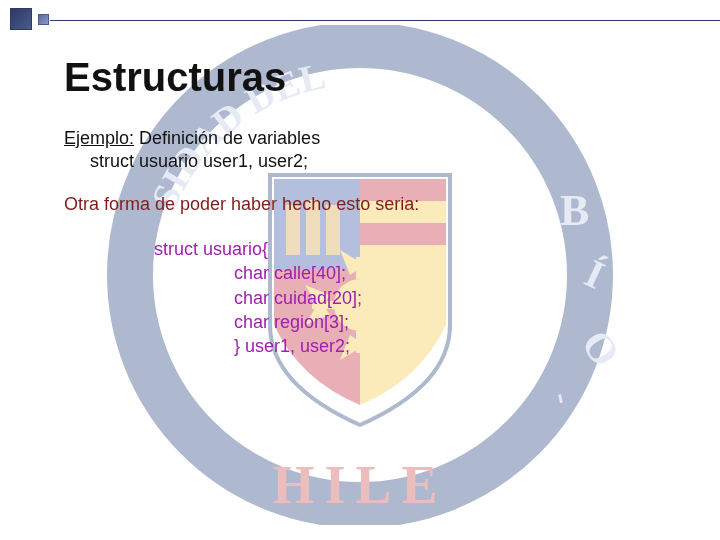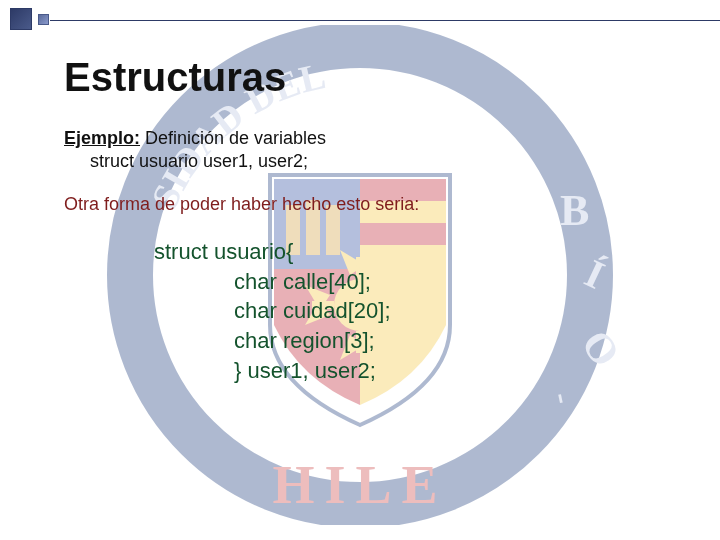--- a/index.html
+++ b/index.html
@@ -69,30 +69,30 @@
     padding-left: 26px;
     margin-bottom: 2px;
   }
   .otra {
     font-size: 18px;
     color: #7f1d1d;
     margin-top: 22px;
     margin-bottom: 22px;
   }
   .code-block {
-    font-size: 22px;
-    color: #14532d;
+    font-size: 18px;
+    color: #a21caf;
     padding-left: 90px;
     line-height: 1.35;
   }
   .code-block .indent {
     padding-left: 80px;
   }
   .underline { text-decoration: underline; }
-  .bold { font-weight: bold; }
+  .bold { font-weight: normal; }
 </style>
 </head>
 <body>
 
 <svg class="bg-logo" viewBox="0 0 540 500">
 
   <circle cx="270" cy="250" r="230" fill="none" stroke="#1a3a7a" stroke-width="46"></circle>
 
   <path id="arcTop" d="M 70 260 A 200 200 0 0 1 470 260" fill="none"></path>
   <text font-family="Georgia, serif" font-size="38" font-weight="bold" fill="#b8c4e0">

